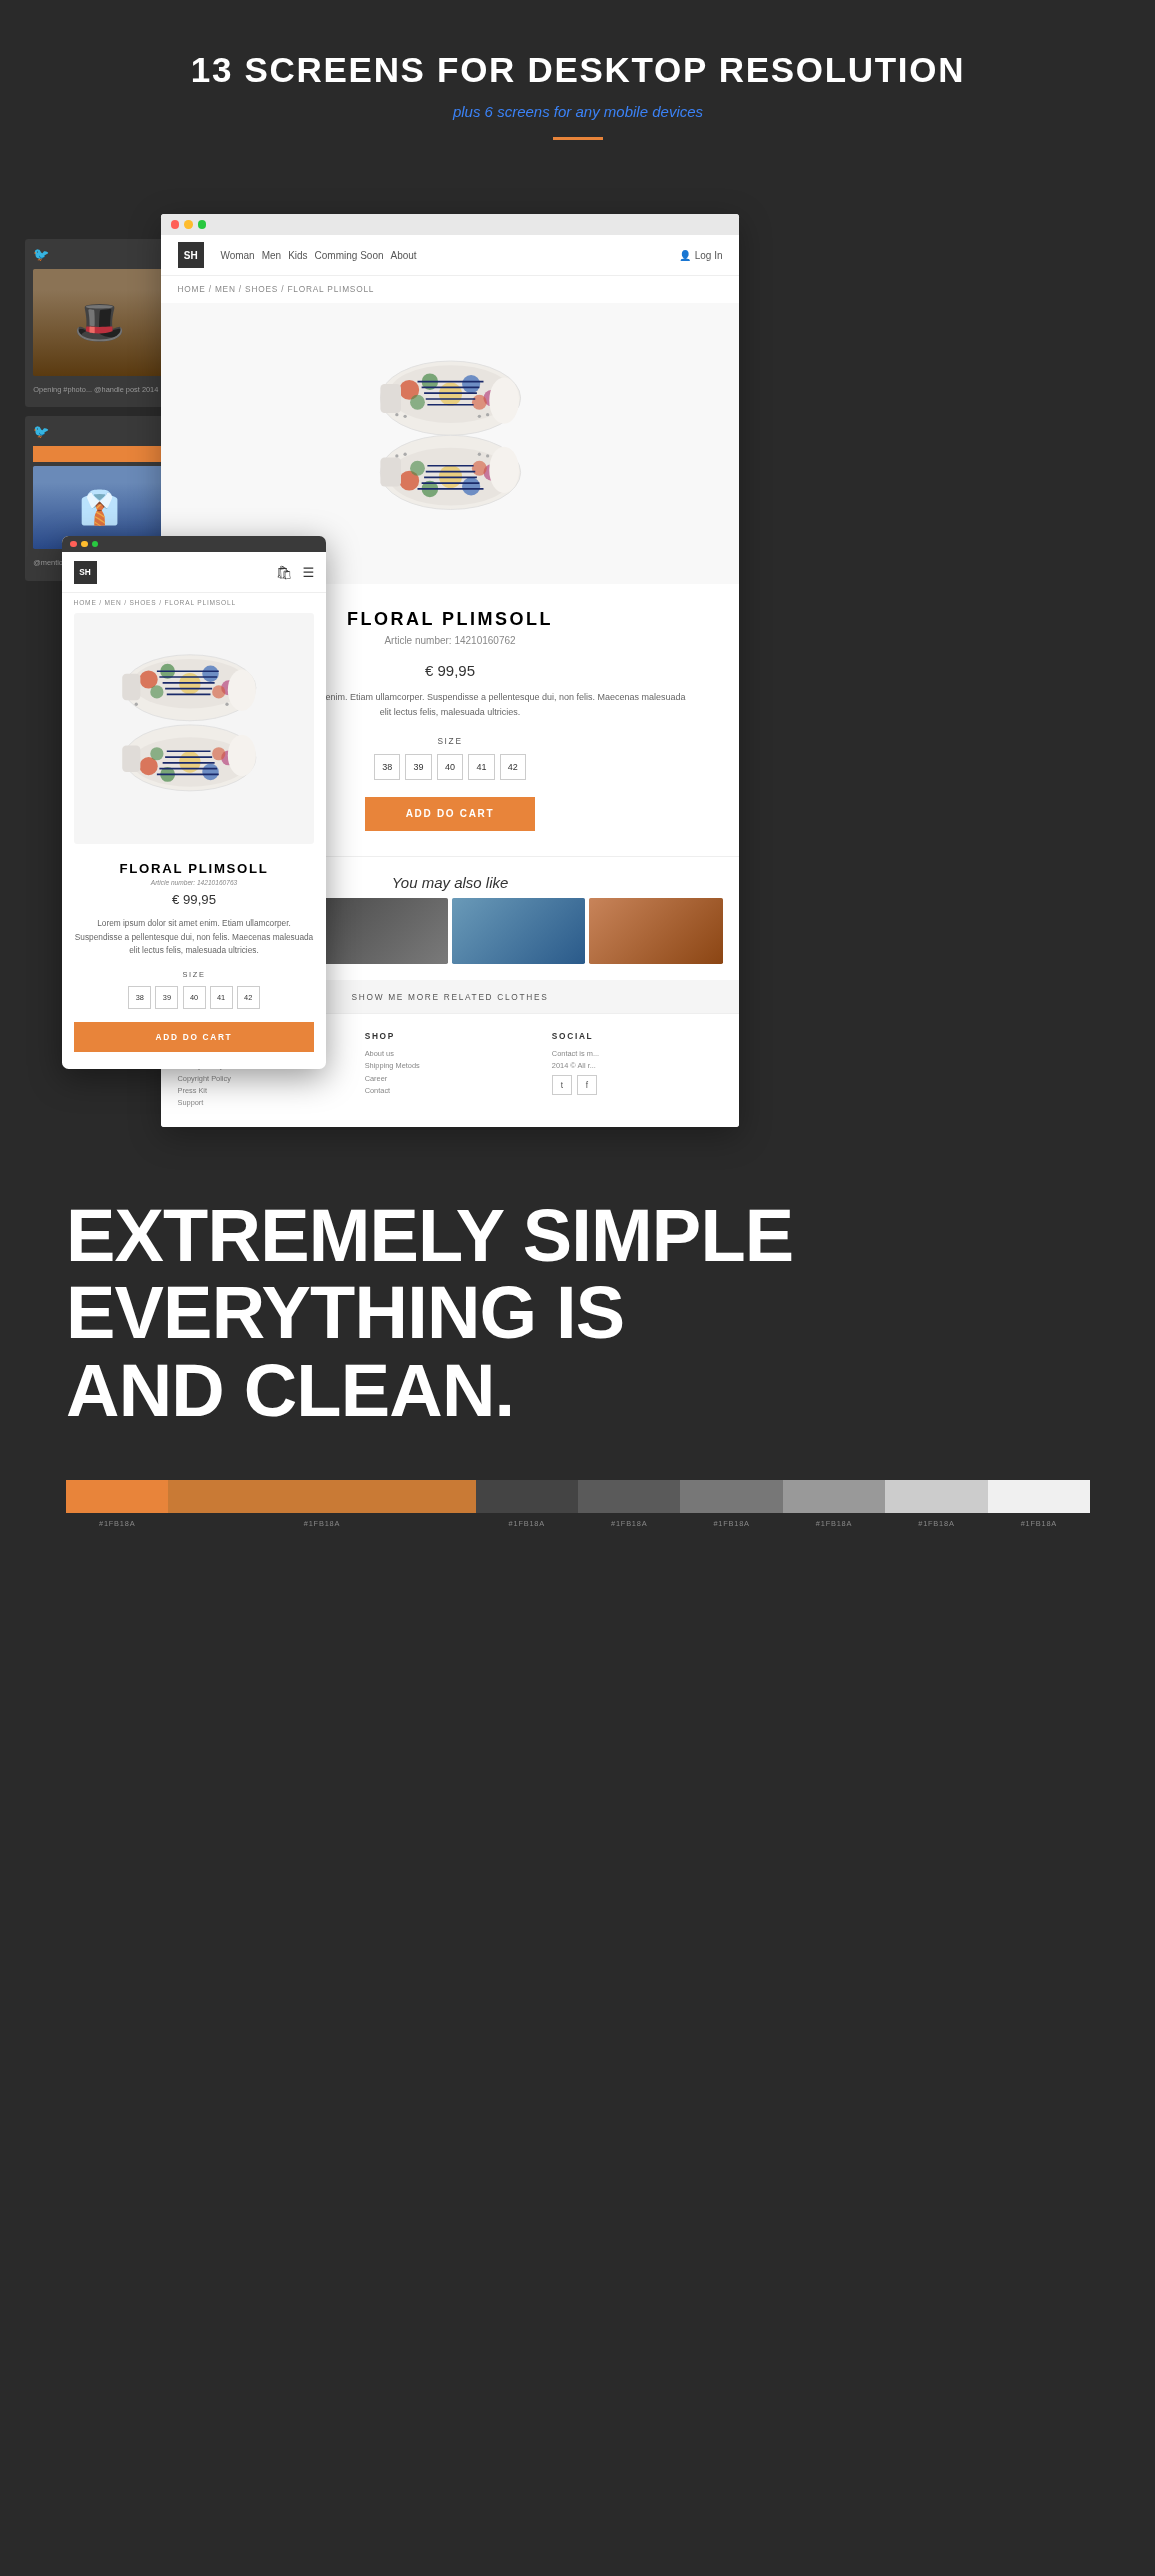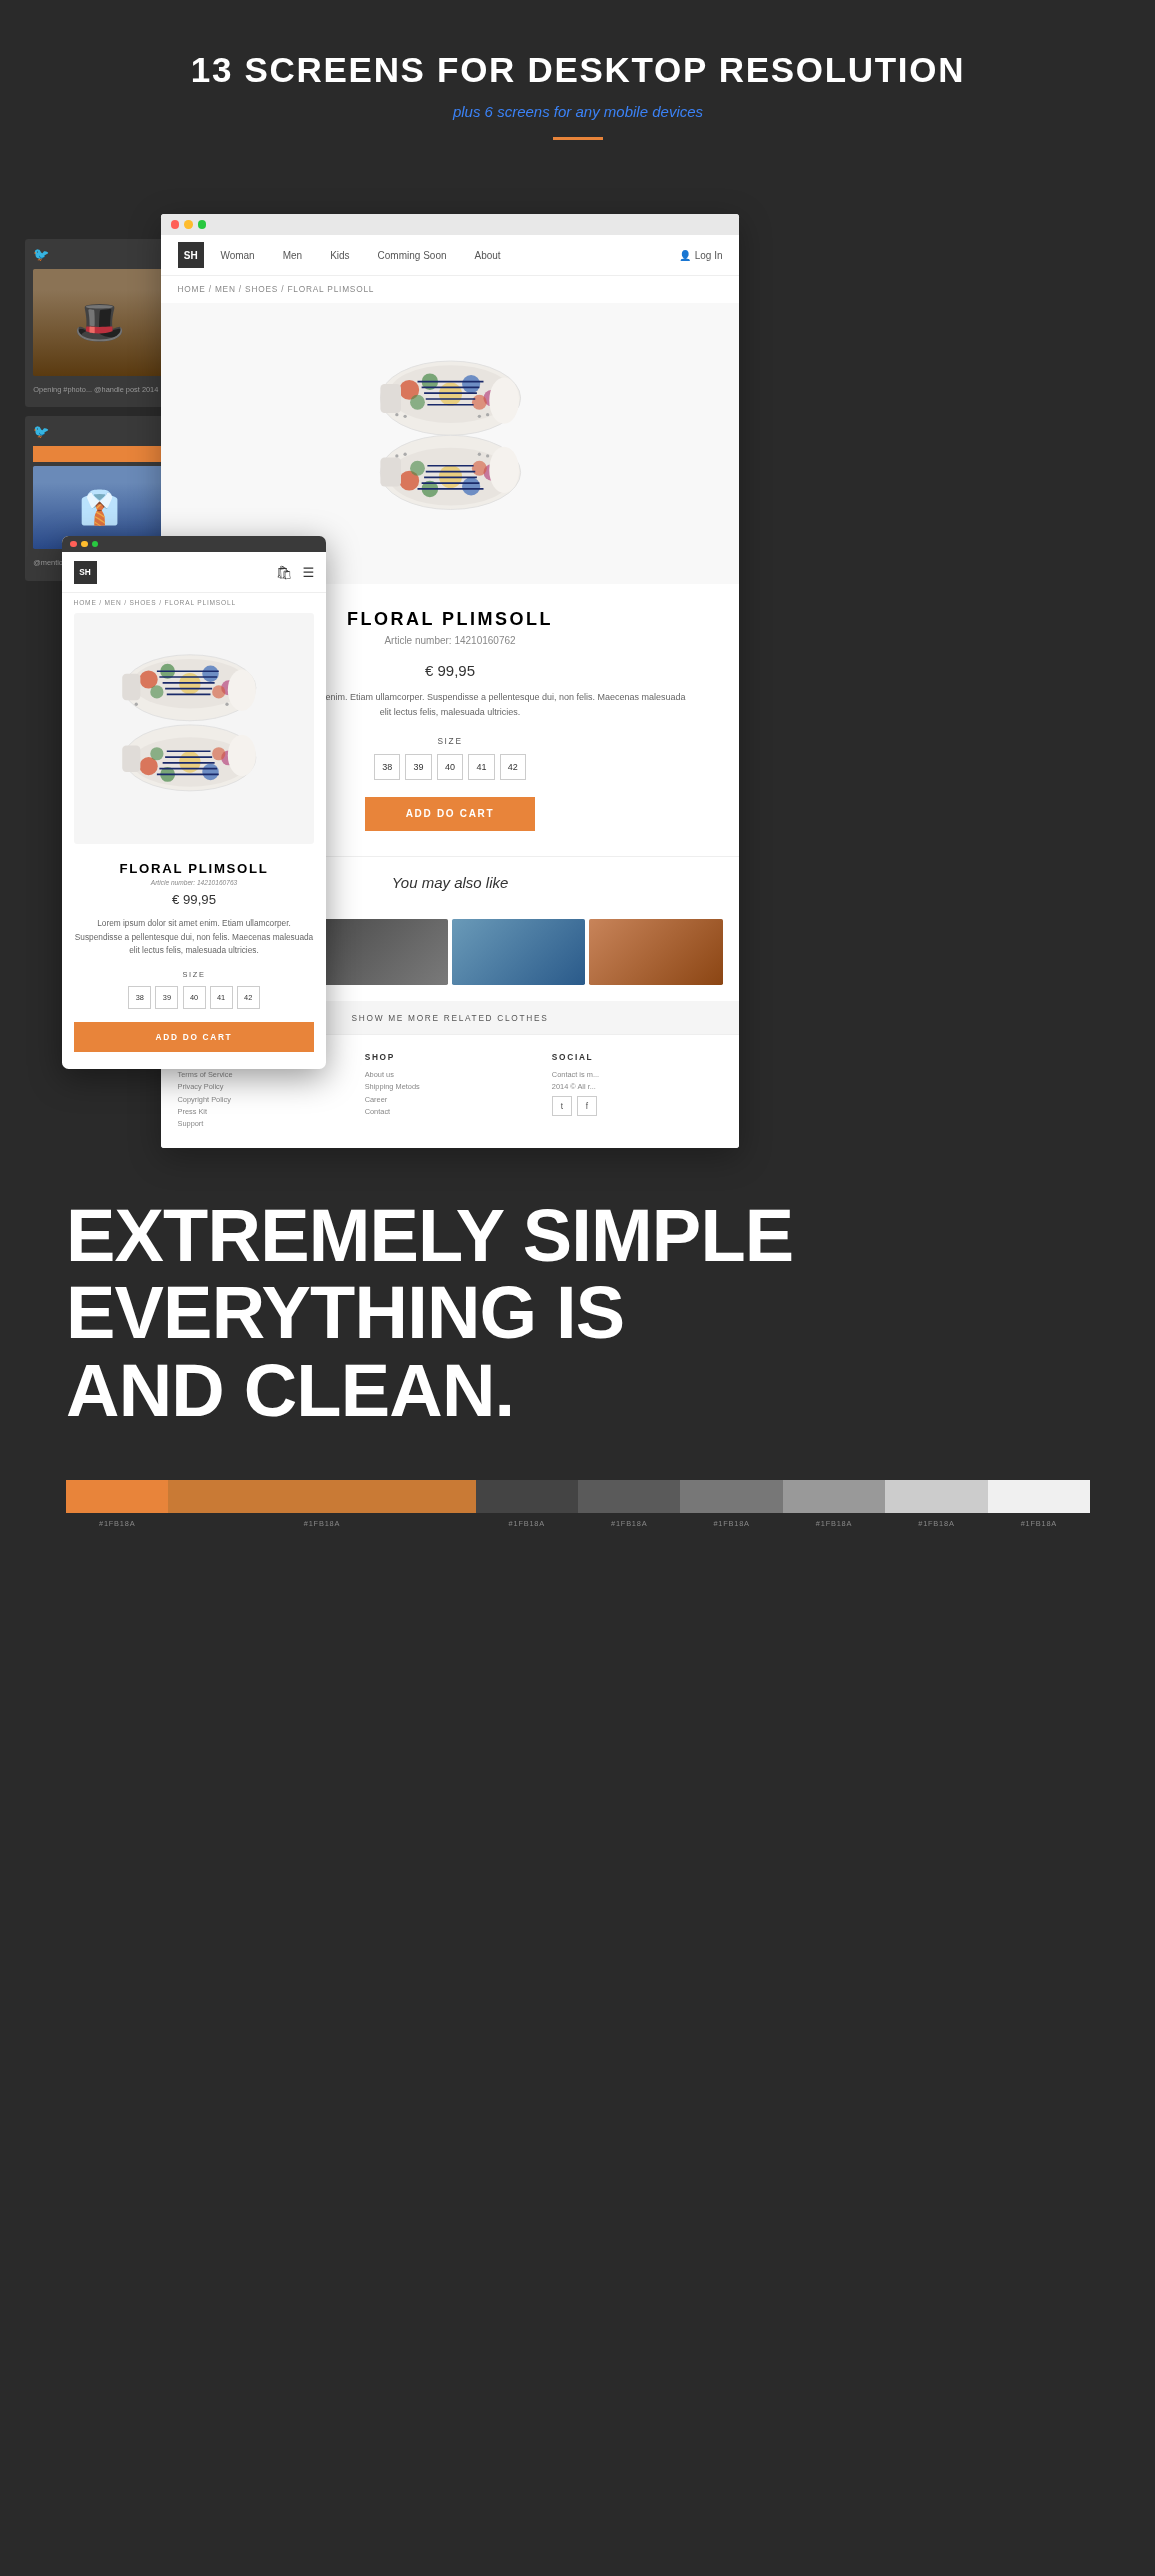--- a/index.html
+++ b/index.html
@@ -165,21 +165,21 @@
       font-weight: bold;
       width: 26.4px;
       height: 26.4px;
       display: flex;
       align-items: center;
       justify-content: center;
       margin-right: 16.5px;
     }
     .nav-links {
       display: flex;
-      gap: 28px;
+      gap: 7px;
       flex: 1;
     }
     .nav-link {
       font-size: 10px;
       color: #555555;
       text-decoration: none;
       cursor: pointer;
     }
     .nav-login {
       font-size: 10px;
@@ -273,21 +273,21 @@
     
     .also-like-section {
       border-top: 0.8px solid #eeeeee;
       padding: 16.5px;
       text-align: center;
     }
     .also-like-title {
       font-size: 15px;
       font-style: italic;
       color: #333333;
-      margin-bottom: 28px;
+      margin-bottom: 7px;
     }
     .related-images {
       display: flex;
       gap: 3.3px;
     }
     .related-img {
       flex: 1;
       height: 66px;
       border-radius: 1.7px;
     }

